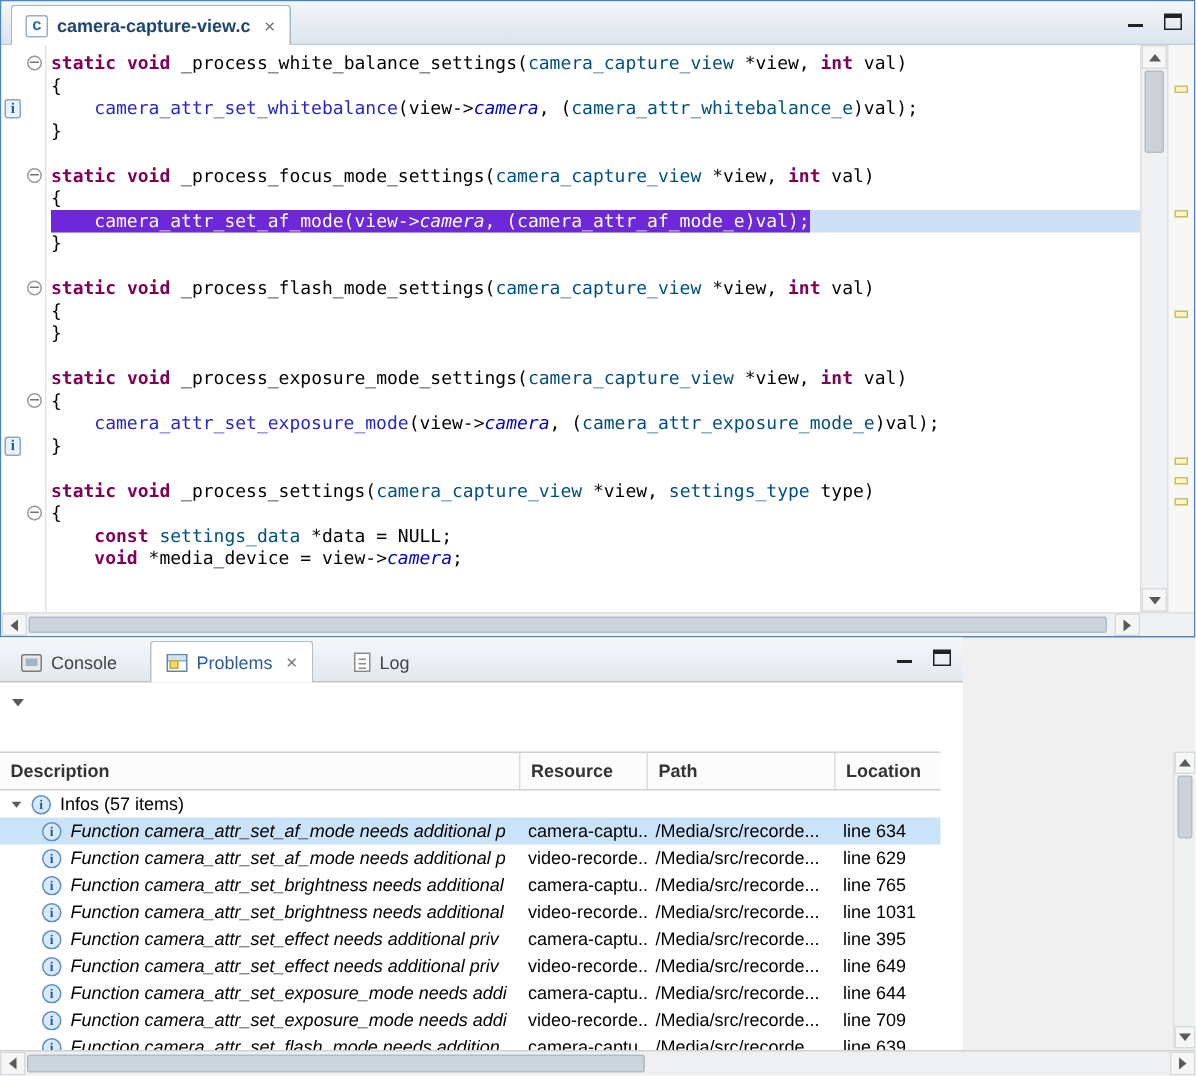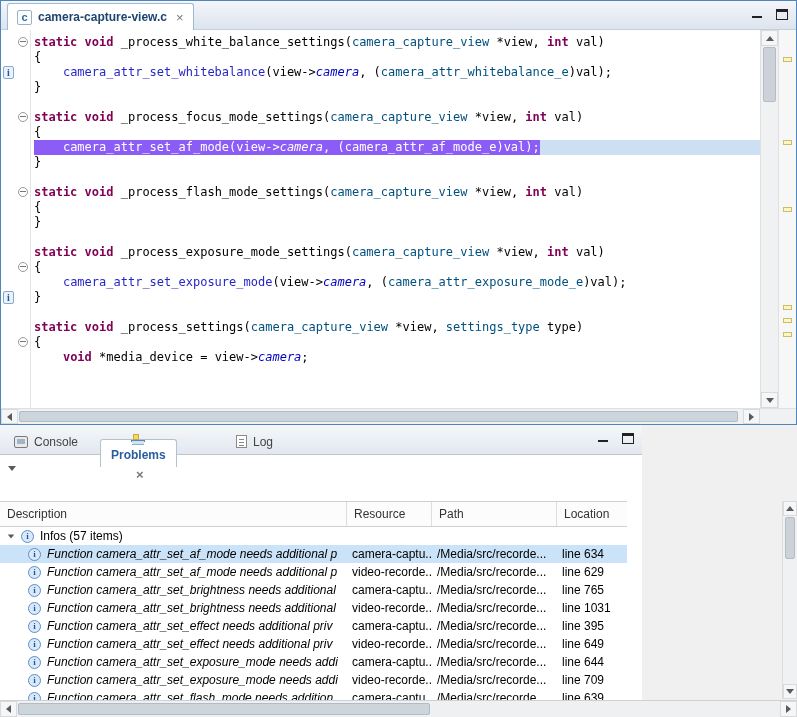--- a/index.html
+++ b/index.html
@@ -26,21 +26,21 @@
 
   .code { position:absolute; left:31px; top:0; right:36px; bottom:0; padding-top:5px; padding-left:2px; font-family:"DejaVu Sans Mono",monospace; font-size:12px; line-height:15px; overflow:hidden; }
   .code-line { height:15px; white-space:pre; }
   .line-text { display:inline-block; }
   .tk-kw { color:#7f0055; font-weight:bold; }
   .tk-ty { color:#00507e; }
   .tk-fn { color:#2727c7; }
   .tk-fd { color:#0000c0; font-style:italic; }
   .tk-pl { color:#000; }
   .code-line.selected { background:#cddff2; }
-  .code-line.selected .line-text { background:#8b5cf6; }
+  .code-line.selected .line-text { background:#6d28d9; }
   .code-line.selected .line-text span { color:#fff; }
 
   .vscroll { position:absolute; top:0; right:18px; width:18px; height:100%; background:#f0f1f2; border-left:1px solid #e0e0e0; }
   .sb-btn { position:absolute; left:0; width:100%; height:16px; background:#f5f6f7; border:1px solid #d8dadc; display:flex; align-items:center; justify-content:center; }
   .vthumb { position:absolute; left:2px; right:2px; top:17px; height:55px; background:#cdd2d8; border:1px solid #b6bcc4; border-radius:2px; }
   .overview-ruler { position:absolute; top:0; right:0; width:18px; height:100%; background:#f7f7f7; border-left:1px solid #e0e0e0; }
   .ov-marker { position:absolute; left:4px; width:9px; height:5px; background:#fdf6c3; border:1px solid #cabd67; }
 
   .editor-hscroll { position:absolute; left:0; bottom:0; height:16px; right:36px; background:#f0f1f2; border-top:1px solid #e0e0e0; }
   .hs-btn { position:absolute; top:0; width:17px; height:100%; background:#f5f6f7; border:1px solid #d8dadc; display:flex; align-items:center; justify-content:center; }
@@ -49,35 +49,35 @@
 
   .tri-up    { width:0; height:0; border-left:4px solid transparent; border-right:4px solid transparent; border-bottom:5px solid #5a5a5a; }
   .tri-down  { width:0; height:0; border-left:4px solid transparent; border-right:4px solid transparent; border-top:5px solid #5a5a5a; }
   .tri-left  { width:0; height:0; border-top:4px solid transparent; border-bottom:4px solid transparent; border-right:5px solid #5a5a5a; }
   .tri-right { width:0; height:0; border-top:4px solid transparent; border-bottom:4px solid transparent; border-left:5px solid #5a5a5a; }
 
   
   .bottom-part { position:absolute; left:0; top:425px; width:642px; height:275px; background:#fff; overflow:hidden; }
   .view-tabbar { position:absolute; top:0; left:0; right:0; height:30px; background:linear-gradient(#f5f7fa,#e2e8f0); border-bottom:1px solid #c4c4c4; }
   .view-tab { position:absolute; top:3px; height:27px; display:flex; align-items:center; gap:6px; padding:0 10px; font-size:12px; color:#444; }
-  .view-tab.active { top:14px; height:28px; background:#fff; border:1px solid #b4c2d0; border-bottom:none; border-radius:3px 3px 0 0; color:#2a5d9e; font-weight:bold;flex-direction:column; }
+  .view-tab.active { top:2px; height:28px; background:#fff; border:1px solid #b4c2d0; border-bottom:none; border-radius:3px 3px 0 0; color:#2a5d9e; font-weight:normal; }
 
   .console-icon { width:14px; height:12px; border:1px solid #7a7a7a; background:#e9e9e9; border-radius:2px; position:relative; }
   .console-icon::after { content:""; position:absolute; left:2px; top:2px; right:2px; height:5px; background:#9fb6c8; }
   .problems-icon { width:14px; height:12px; border:1px solid #5b87b5; background:#fff; position:relative; }
   .problems-icon::before { content:""; position:absolute; left:0; top:0; right:0; height:3px; background:#cfe3f5; border-bottom:1px solid #8fb2d4; }
   .problems-icon::after { content:""; position:absolute; left:1px; bottom:1px; width:4px; height:4px; background:#f6d867; border:1px solid #c9a93f; }
   .log-icon { width:11px; height:13px; border:1px solid #8a8a8a; background:#fff; position:relative; }
   .log-icon::after { content:""; position:absolute; left:2px; top:3px; width:5px; height:1px; background:#888; box-shadow:0 3px 0 #888, 0 6px 0 #888; }
 
   .view-menu-arrow { position:absolute; left:8px; top:41px; }
   .summary { position:absolute; left:5px; top:55px; font-size:12px; color:#000; }
 
   .problems-table { position:absolute; left:0; top:76px; right:15px; bottom:0; }
-  .thead { display:grid; grid-template-columns:347px 85px 125px 95px 130px; height:26px; border-top:1px solid #d0d0d0; border-bottom:1px solid #d0d0d0; background:#fcfcfc; }
+  .thead { display:grid; grid-template-columns:347px 85px 125px 95px 130px; height:26px; border-top:1px solid #d0d0d0; border-bottom:1px solid #d0d0d0; background:#fcfcfc;font-weight:bold; }
   .th { border-right:1px solid #ddd; display:flex; align-items:center; padding:0 7px; font-size:12px; color:#333; overflow:hidden; white-space:nowrap; }
   .group-row { height:18px; display:flex; align-items:center; gap:6px; padding-left:7px; font-size:12px; color:#000; }
   .expander { transform:scale(0.8); }
   .info-icon { width:13px; height:13px; flex:0 0 13px; border-radius:50%; background:#d9e9fa; border:1px solid #5b8fc9; color:#1c5a9e; font-size:9px; font-weight:bold; font-family:"Liberation Serif",serif; display:inline-flex; align-items:center; justify-content:center; }
   .prow { display:grid; grid-template-columns:347px 85px 125px 95px 130px; height:18px; align-items:center; font-size:12px; color:#000; }
   .prow.selected { background:#cbe3f9; }
   .cell { padding:0 5px; overflow:hidden; white-space:nowrap; }
   .cell-desc { padding-left:28px; display:flex; align-items:center; gap:6px; overflow:hidden; white-space:nowrap; }
   .cell-desc .txt { overflow:hidden; white-space:nowrap;font-style:italic; }
 
@@ -129,20 +129,21 @@
         <div class="code-line"><span class="line-text"><span class="tk-pl">{</span></span></div>
         <div class="code-line"><span class="line-text"><span class="tk-pl">}</span></span></div>
         <div class="code-line"><span class="line-text"></span></div>
         <div class="code-line"><span class="line-text"><span class="tk-kw">static</span><span class="tk-pl"> </span><span class="tk-kw">void</span><span class="tk-pl"> _process_exposure_mode_settings(</span><span class="tk-ty">camera_capture_view</span><span class="tk-pl"> *view, </span><span class="tk-kw">int</span><span class="tk-pl"> val)</span></span></div>
         <div class="code-line"><span class="line-text"><span class="tk-pl">{</span></span></div>
         <div class="code-line"><span class="line-text"><span class="tk-pl">    </span><span class="tk-fn">camera_attr_set_exposure_mode</span><span class="tk-pl">(view-&gt;</span><span class="tk-fd">camera</span><span class="tk-pl">, (</span><span class="tk-ty">camera_attr_exposure_mode_e</span><span class="tk-pl">)val);</span></span></div>
         <div class="code-line"><span class="line-text"><span class="tk-pl">}</span></span></div>
         <div class="code-line"><span class="line-text"></span></div>
         <div class="code-line"><span class="line-text"><span class="tk-kw">static</span><span class="tk-pl"> </span><span class="tk-kw">void</span><span class="tk-pl"> _process_settings(</span><span class="tk-ty">camera_capture_view</span><span class="tk-pl"> *view, </span><span class="tk-ty">settings_type</span><span class="tk-pl"> type)</span></span></div>
         <div class="code-line"><span class="line-text"><span class="tk-pl">{</span></span></div>
+        <div class="code-line"><span class="line-text"><span class="tk-pl">    </span><span class="tk-kw">const</span><span class="tk-pl"> </span><span class="tk-ty">settings_data</span><span class="tk-pl"> *data = NULL;</span></span></div>
         <div class="code-line"><span class="line-text"><span class="tk-pl">    </span><span class="tk-kw">void</span><span class="tk-pl"> *media_device = view-&gt;</span><span class="tk-fd">camera</span><span class="tk-pl">;</span></span></div>
       </div>
     <div class="vscroll">
       <div class="sb-btn" style="top:0;">
           <div class="tri-up"></div>
         </div>
       <div class="vthumb"></div>
       <div class="sb-btn" style="bottom:0;">
           <div class="tri-down"></div>
         </div>

